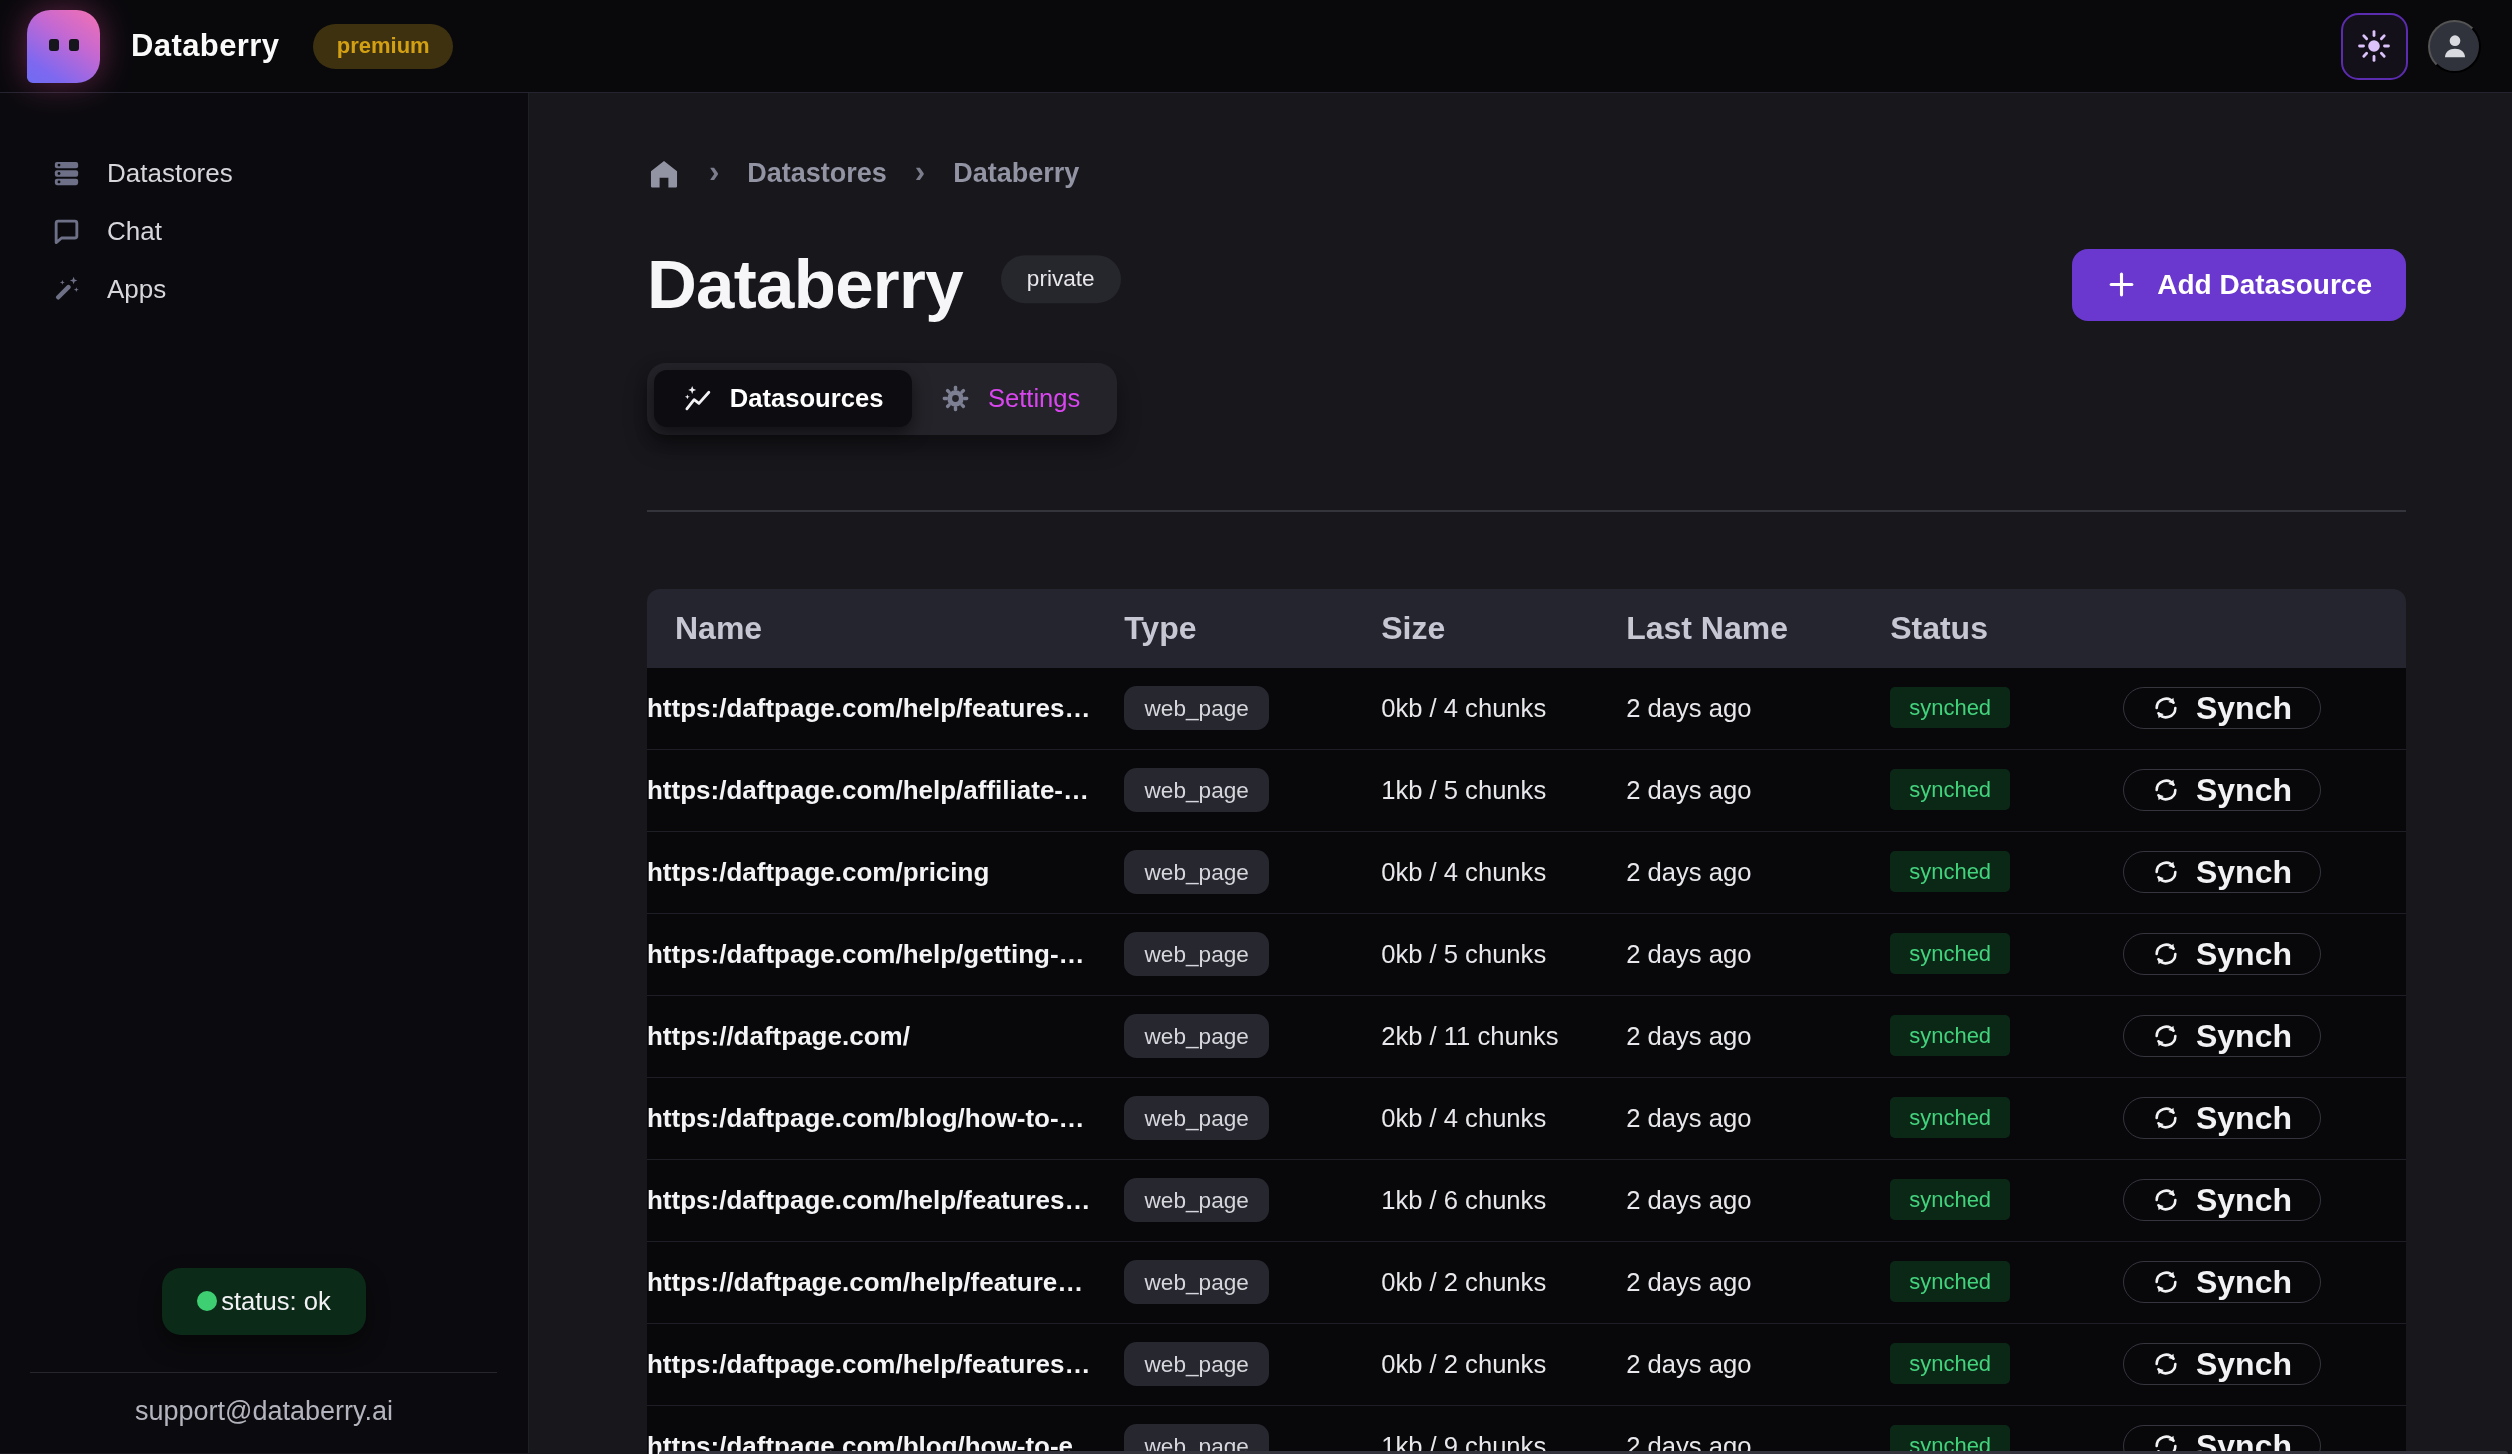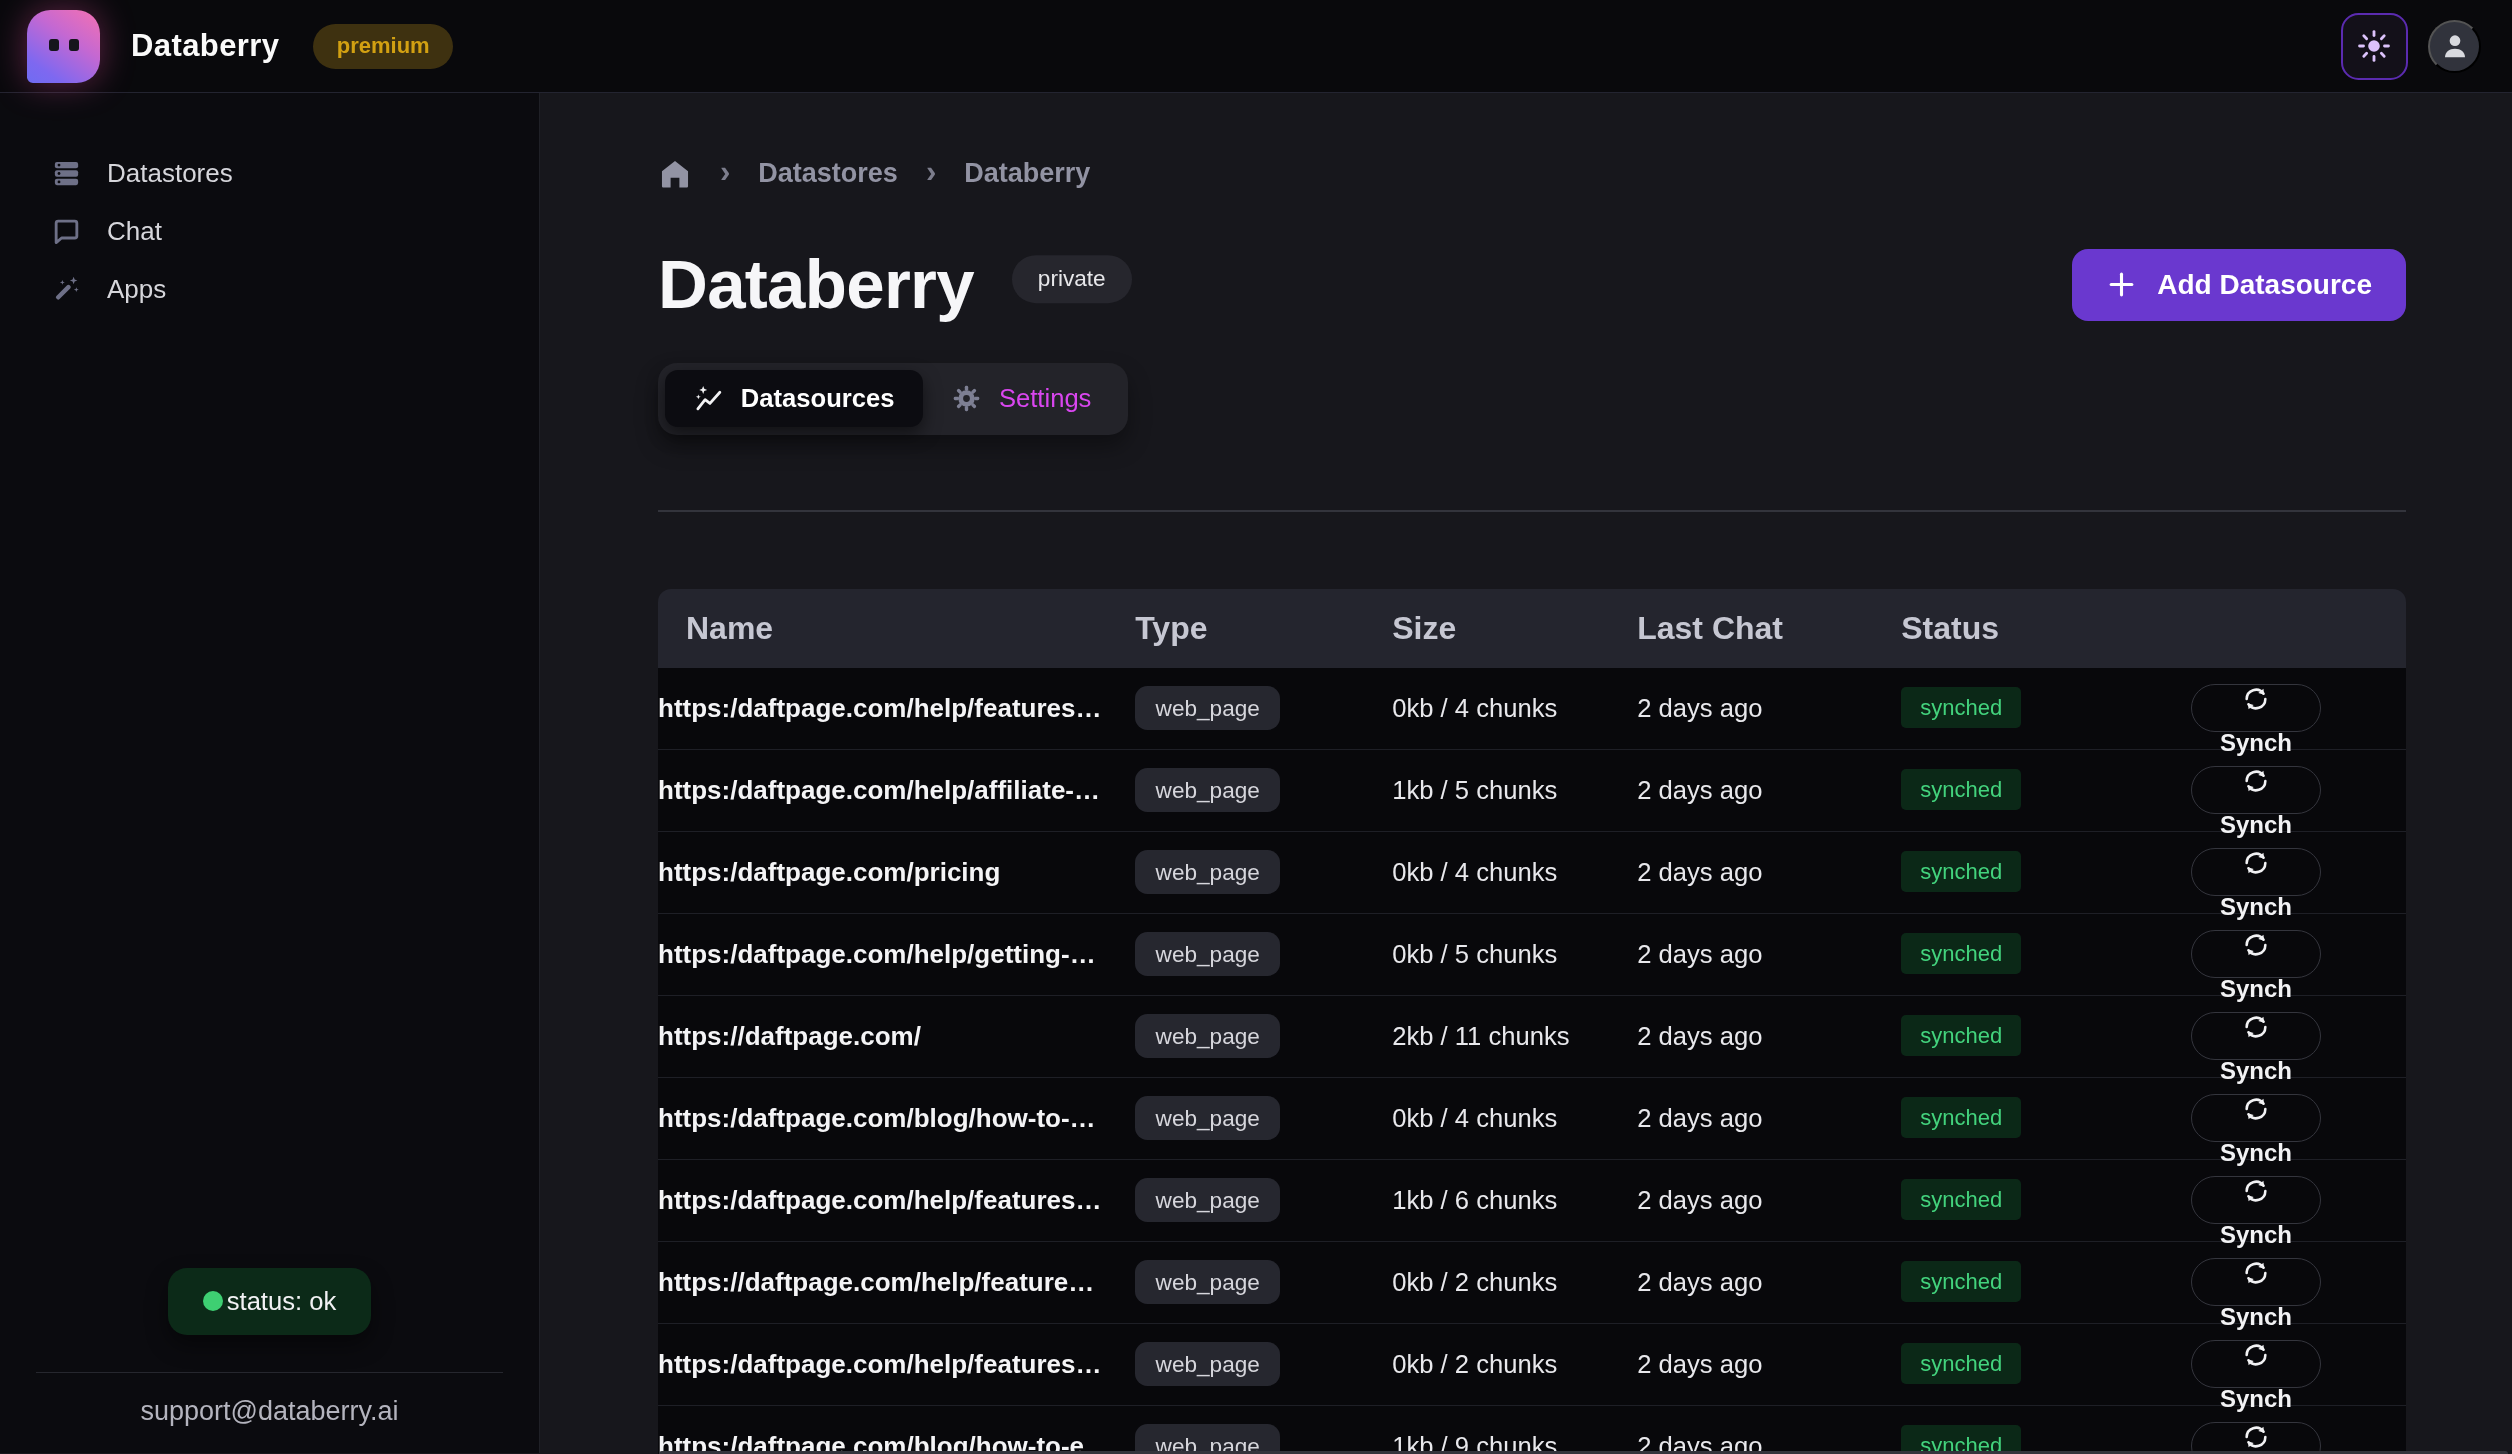--- a/index.html
+++ b/index.html
@@ -134,24 +134,24 @@
     padding:9.5px 20.4px; border-radius:12.4px;
   }
   .cell-size, .cell-last { font-size:25.6px; color:#e8e8ec; padding-left:10.2px; }
   .synced-badge {
     justify-self:start; margin-left:10.2px;
     background:#0b2817; color:var(--ok,#43d37d); font-size:22px; font-weight:500;
     padding:8px 19px; border-radius:5px;
   }
   .cell-action { justify-self:end; padding-right:85px; }
   .synch-btn {
-    height:48px; padding:0 28px; border-radius:730px;
+    height:42px; padding:0 28px; border-radius:730px;
     background:transparent; border:1.5px solid #34353d;
-    color:#f2f2f4; font-family:inherit; font-size:24px; font-weight:600;
-    display:flex; align-items:center; gap:16px; cursor:pointer;flex-direction:column;
+    color:#f2f2f4; font-family:inherit; font-size:32px; font-weight:600;
+    display:flex; align-items:center; gap:16px; cursor:pointer;
   }
   .synch-btn .ricon { width:28px; height:28px; }
 
   .hscroll-strip {
     position:absolute; bottom:0; left:659px; right:4.4px; height:4.4px;
     background:#34353c; border-radius:2.9px 2.9px 0 0;
   }
 </style>
 </head>
 <body>
@@ -295,21 +295,21 @@
     </div>
 
     <hr class="content-divider">
 
     
     <section class="table">
       <div class="tgrid thead">
         <div>Name</div>
         <div>Type</div>
         <div>Size</div>
-        <div>Last Chat</div>
+        <div>Last Name</div>
         <div>Status</div>
         <div></div>
       </div>
       <div id="table-body">
   <div class="tgrid trow">
     <div class="cell-name">https:/daftpage.com/help/features…</div>
     <div><span class="type-badge">web_page</span></div>
     <div class="cell-size">0kb / 4 chunks</div>
     <div class="cell-last">2 days ago</div>
     <div><span class="synced-badge">synched</span></div>

